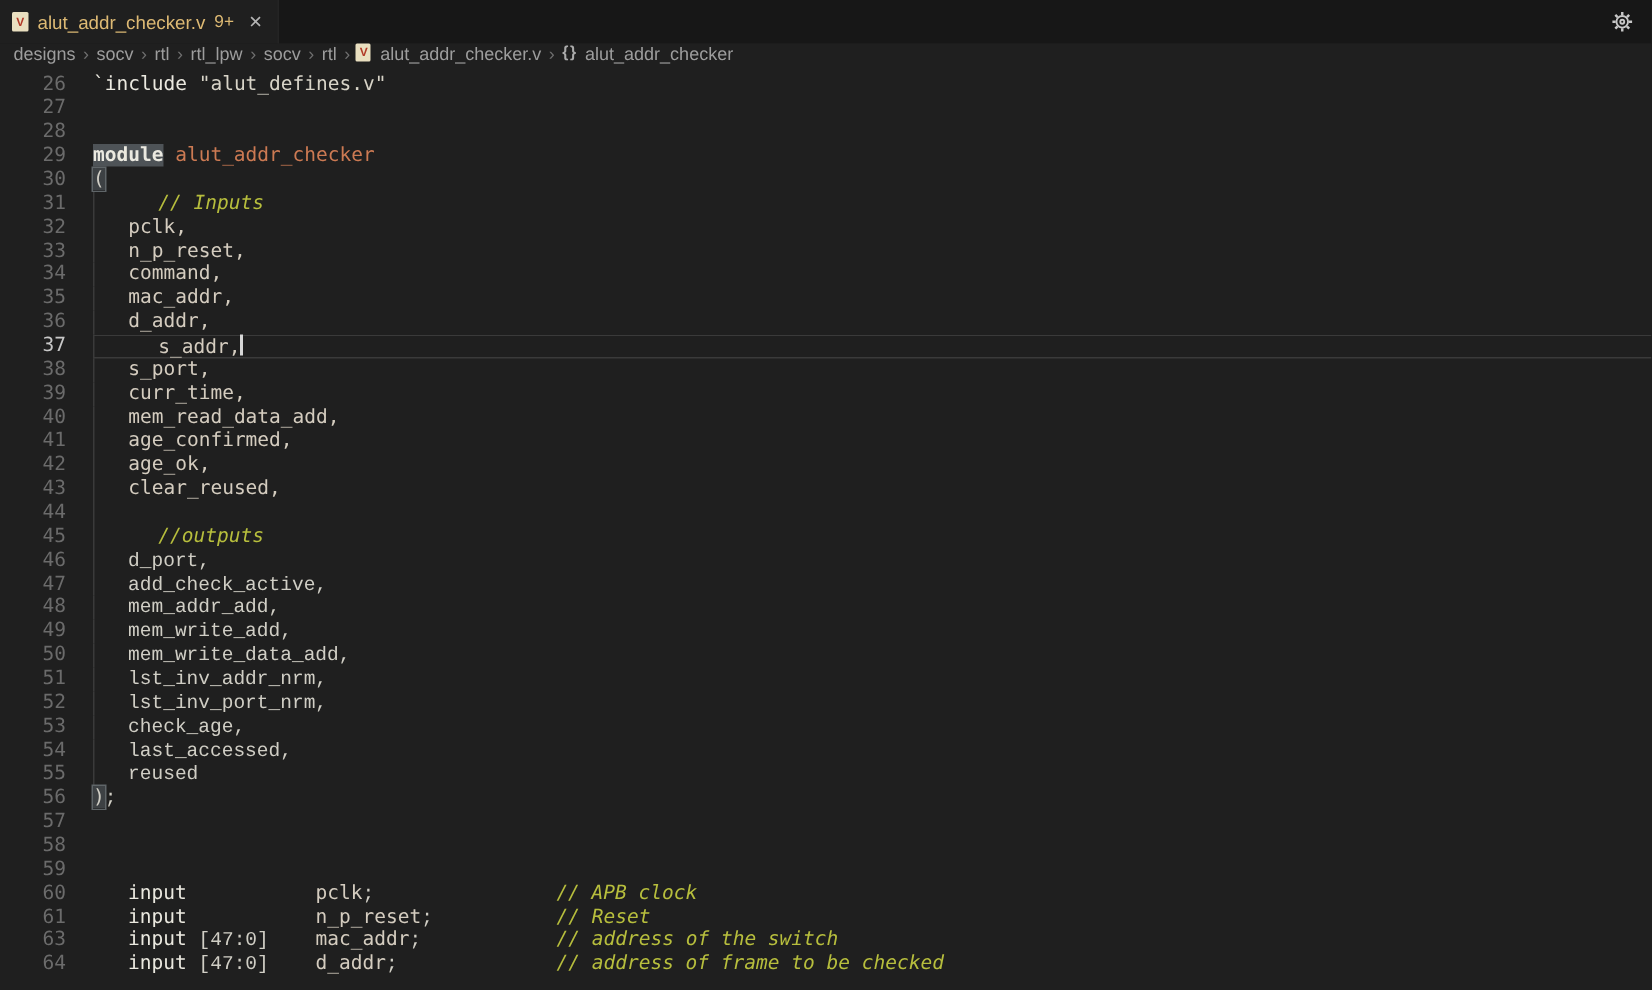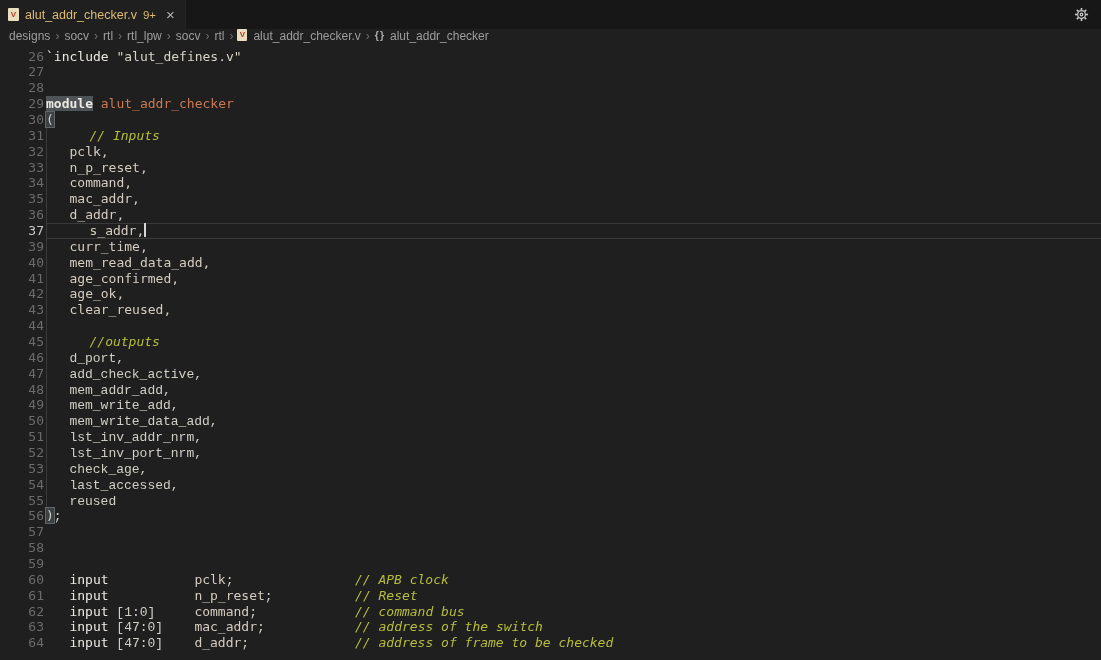--- a/index.html
+++ b/index.html
@@ -25,21 +25,21 @@
   .breadcrumb .crumb { padding:0 1px; cursor:pointer; }
   .breadcrumb .sep { color:#6f6f6f; margin:0 4px; font-size:12px; }
   .breadcrumb .braces { font-size:10.5px; font-weight:bold; color:#ababab; margin:0 4px 0 1px; letter-spacing:1px; }
   .breadcrumb .file-icon { margin-right:5px; }
 
   
   .editor { position:absolute; top:46px; left:0; right:0; bottom:0; overflow:hidden;
             background:var(--bg-editor); padding-top:2.5px;
             font-family:"DejaVu Sans Mono", monospace; font-size:13px; }
   .row { display:flex; height:15.87px; line-height:15.87px; white-space:pre; }
-  .ln { width:44px; flex:none; text-align:right; color:var(--ln); margin-right:2px; cursor:pointer; }
+  .ln { width:44px; flex:none; text-align:right; color:var(--ln); margin-right:18px; cursor:pointer; }
   .row.cur .ln { color:var(--ln-active); }
   .cl { flex:1; position:relative; }
   .cl.g::before { content:""; position:absolute; left:0; top:0; bottom:0; width:1px; background:var(--guide); }
   .row.cur .cl { box-shadow: inset 0 1px 0 var(--curline-border), inset 0 -1px 0 var(--curline-border); padding-left: 20px; }
 
   .t-k  { color:var(--tok-k); font-weight:normal; }
   .t-s  { color:var(--tok-s); }
   .t-e  { color:var(--tok-e); }
   .t-c  { color:var(--tok-c); font-style:italic;padding-left:20px; }
   .t-i  { color:var(--tok-i); }
@@ -110,20 +110,21 @@
     <div class="row"><div class="ln">28</div><div class="cl"></div></div>
     <div class="row"><div class="ln">29</div><div class="cl"><span class="t-hw">module</span><span class="t-p"> </span><span class="t-e">alut_addr_checker</span></div></div>
     <div class="row"><div class="ln">30</div><div class="cl"><span class="t-hb">(</span></div></div>
     <div class="row"><div class="ln">31</div><div class="cl g"><span class="t-c">   // Inputs</span></div></div>
     <div class="row"><div class="ln">32</div><div class="cl g"><span class="t-i">   pclk,</span></div></div>
     <div class="row"><div class="ln">33</div><div class="cl g"><span class="t-i">   n_p_reset,</span></div></div>
     <div class="row"><div class="ln">34</div><div class="cl g"><span class="t-i">   command,</span></div></div>
     <div class="row"><div class="ln">35</div><div class="cl g"><span class="t-i">   mac_addr,</span></div></div>
     <div class="row"><div class="ln">36</div><div class="cl g"><span class="t-i">   d_addr,</span></div></div>
     <div class="row cur"><div class="ln">37</div><div class="cl g"><span class="t-i">   s_addr,</span><span class="t-cursor"></span></div></div>
+    <div class="row"><div class="ln">38</div><div class="cl g"><span class="t-i">   s_port,</span></div></div>
     <div class="row"><div class="ln">39</div><div class="cl g"><span class="t-i">   curr_time,</span></div></div>
     <div class="row"><div class="ln">40</div><div class="cl g"><span class="t-i">   mem_read_data_add,</span></div></div>
     <div class="row"><div class="ln">41</div><div class="cl g"><span class="t-i">   age_confirmed,</span></div></div>
     <div class="row"><div class="ln">42</div><div class="cl g"><span class="t-i">   age_ok,</span></div></div>
     <div class="row"><div class="ln">43</div><div class="cl g"><span class="t-i">   clear_reused,</span></div></div>
     <div class="row"><div class="ln">44</div><div class="cl g"></div></div>
     <div class="row"><div class="ln">45</div><div class="cl g"><span class="t-c">   //outputs</span></div></div>
     <div class="row"><div class="ln">46</div><div class="cl g"><span class="t-p">   d_port,</span></div></div>
     <div class="row"><div class="ln">47</div><div class="cl g"><span class="t-p">   add_check_active,</span></div></div>
     <div class="row"><div class="ln">48</div><div class="cl g"><span class="t-p">   mem_addr_add,</span></div></div>
@@ -133,16 +134,15 @@
     <div class="row"><div class="ln">52</div><div class="cl g"><span class="t-p">   lst_inv_port_nrm,</span></div></div>
     <div class="row"><div class="ln">53</div><div class="cl g"><span class="t-p">   check_age,</span></div></div>
     <div class="row"><div class="ln">54</div><div class="cl g"><span class="t-p">   last_accessed,</span></div></div>
     <div class="row"><div class="ln">55</div><div class="cl g"><span class="t-p">   reused</span></div></div>
     <div class="row"><div class="ln">56</div><div class="cl"><span class="t-hb">)</span><span class="t-p">;</span></div></div>
     <div class="row"><div class="ln">57</div><div class="cl"></div></div>
     <div class="row"><div class="ln">58</div><div class="cl"></div></div>
     <div class="row"><div class="ln">59</div><div class="cl"></div></div>
     <div class="row"><div class="ln">60</div><div class="cl"><span class="t-p">   </span><span class="t-k">input</span><span class="t-p">           </span><span class="t-i">pclk</span><span class="t-p">;</span><span class="t-p">             </span><span class="t-c">// APB clock</span></div></div>
     <div class="row"><div class="ln">61</div><div class="cl"><span class="t-p">   </span><span class="t-k">input</span><span class="t-p">           </span><span class="t-i">n_p_reset</span><span class="t-p">;</span><span class="t-p">        </span><span class="t-c">// Reset</span></div></div>
-    <div class="row"><div class="ln">62</div><div class="cl"><span class="t-p">   </span><span class="t-k">input</span><span class="t-p"> [1:0]</span><span class="t-p">     </span><span class="t-i">command</span><span class="t-p">;</span><span class="t-p">          </span><span class="t-c">// command bus</span></div></div>
     <div class="row"><div class="ln">63</div><div class="cl"><span class="t-p">   </span><span class="t-k">input</span><span class="t-p"> [47:0]</span><span class="t-p">    </span><span class="t-i">mac_addr</span><span class="t-p">;</span><span class="t-p">         </span><span class="t-c">// address of the switch</span></div></div>
     <div class="row"><div class="ln">64</div><div class="cl"><span class="t-p">   </span><span class="t-k">input</span><span class="t-p"> [47:0]</span><span class="t-p">    </span><span class="t-i">d_addr</span><span class="t-p">;</span><span class="t-p">           </span><span class="t-c">// address of frame to be checked</span></div></div>
   </div>
 
 </body></html>

